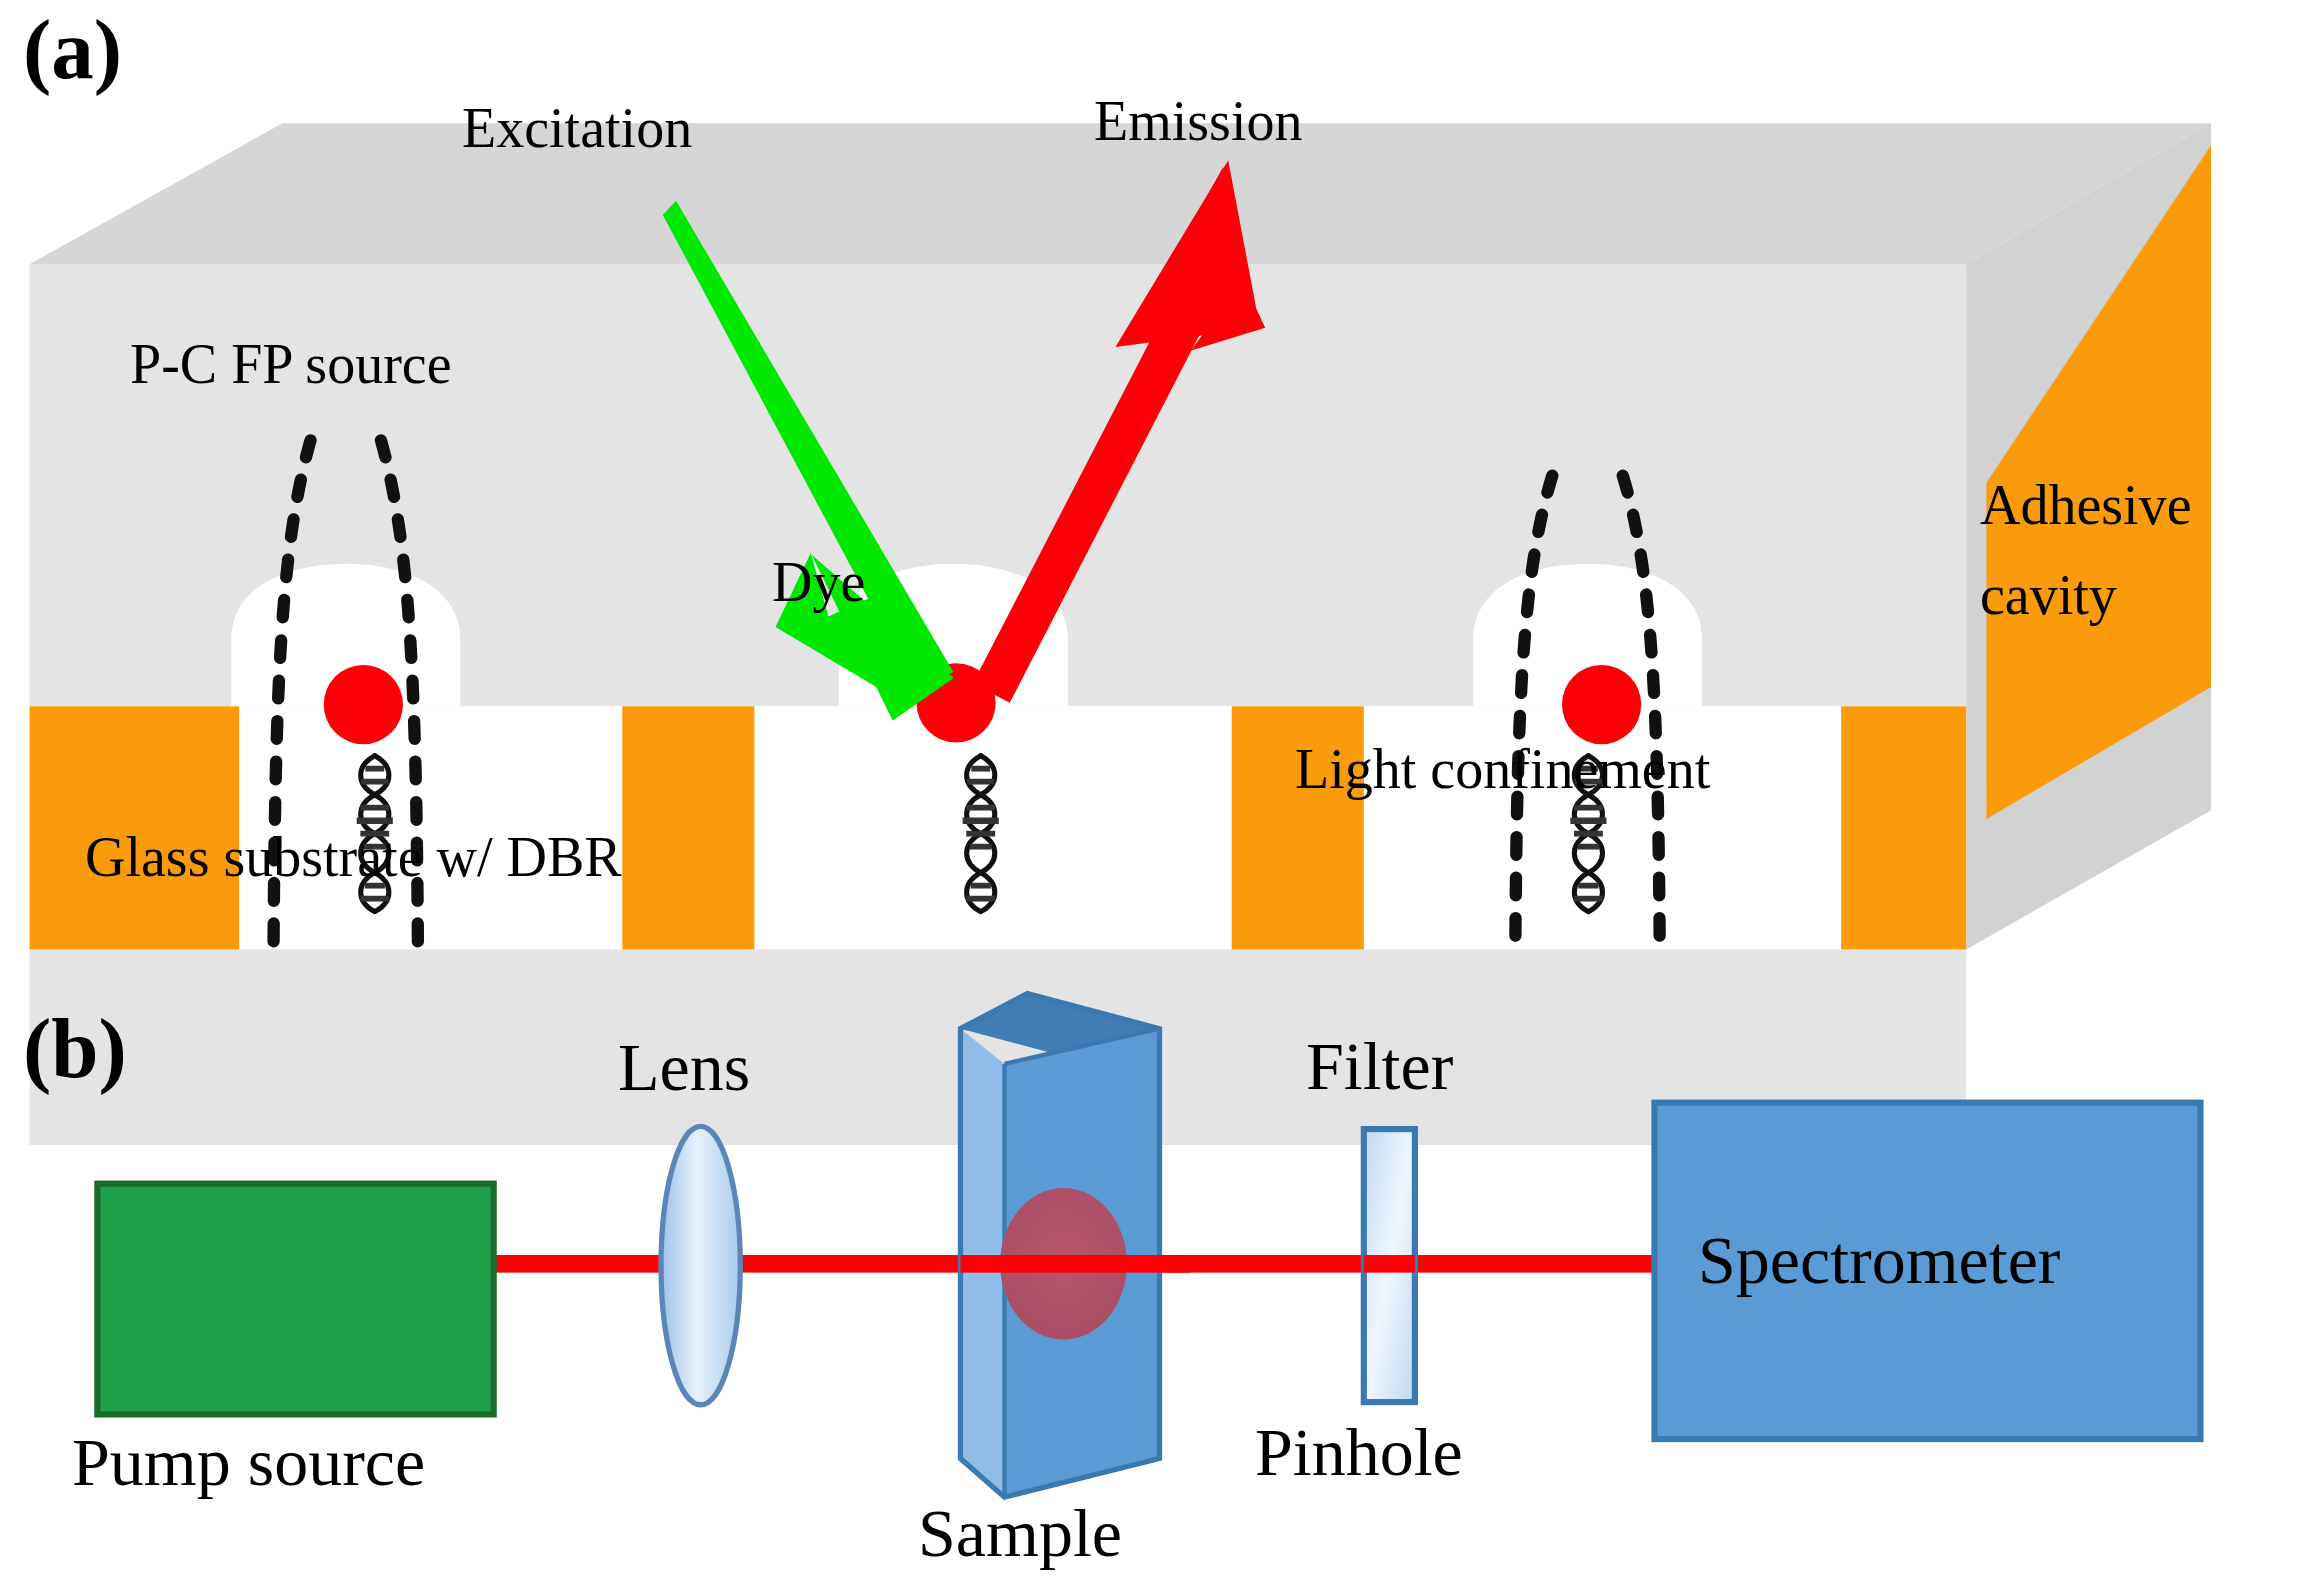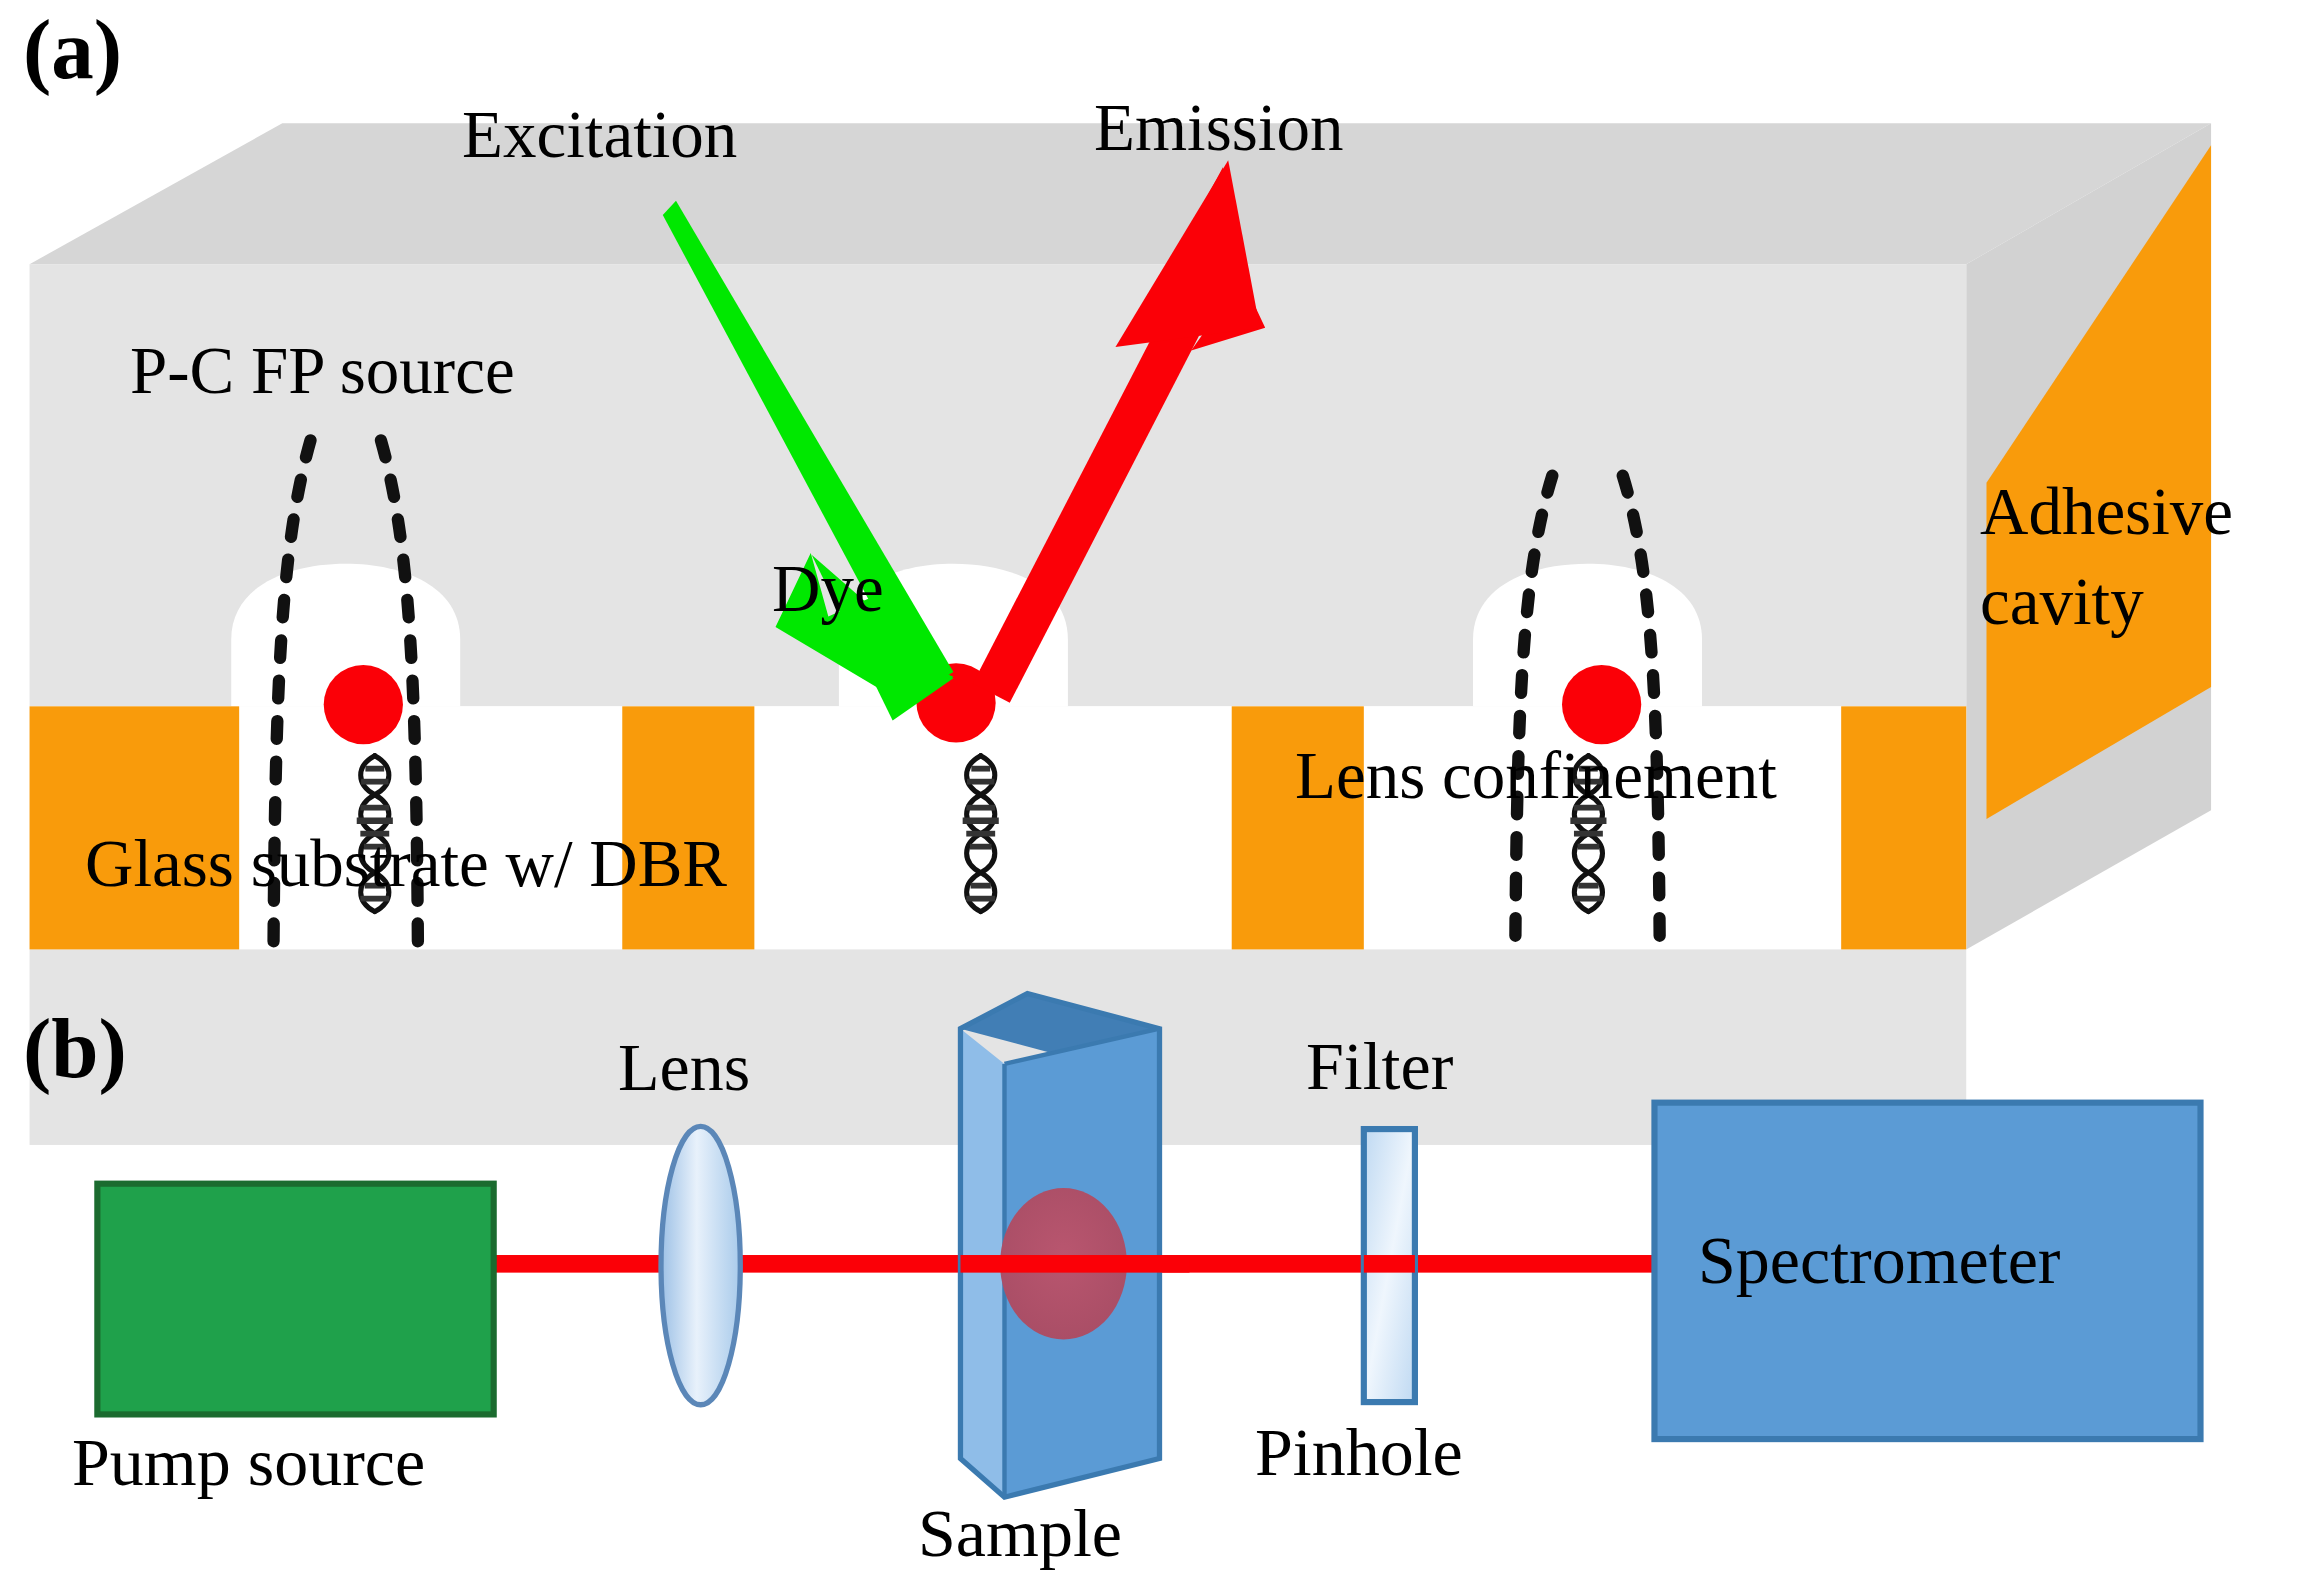--- a/index.html
+++ b/index.html
@@ -6,21 +6,21 @@
   html,body{margin:0;padding:0;background:#ffffff;}
   body{
     width:2319px;height:1580px;position:relative;overflow:hidden;
     font-family:"Liberation Serif","DejaVu Serif",serif;
     color:#000;
   }
   .fig{position:absolute;left:0;top:0;width:2319px;height:1580px;}
   svg.layer{position:absolute;left:0;top:0;width:2319px;height:1580px;}
   .lbl{position:absolute;white-space:pre;line-height:1.05;}
   .panel-tag{font-weight:bold;font-size:85px;}
-  .t-a{font-size:67px;}
+  .t-a{font-size:56px;}
   .t-b{font-size:68px;}
 </style>
 </head>
 <body>
 
 <div class="fig">
 
   <svg class="layer" viewBox="0 0 2632 1794">
     <defs>
       <linearGradient id="lensGrad" x1="0" y1="0" x2="1" y2="0">
@@ -114,21 +114,21 @@
 
   <div class="lbl t-a" style="left:1094px;top:92px;">Emission</div>
 
   <div class="lbl t-a" style="left:130px;top:335px;">P-C FP source</div>
 
   <div class="lbl t-a" style="left:772px;top:553px;">Dye</div>
 
   <div class="lbl t-a" style="left:1980px;top:476px;">Adhesive</div>
   <div class="lbl t-a" style="left:1980px;top:566px;">cavity</div>
 
-  <div class="lbl t-a" style="left:1295px;top:740px;">Lens confinement</div>
+  <div class="lbl t-a" style="left:1295px;top:740px;">Light confinement</div>
 
   <div class="lbl t-a" style="left:85px;top:828px;">Glass substrate w/ DBR</div>
 
   <svg class="layer" viewBox="0 0 2632 1794">
 
     <rect x="556" y="1425" width="1330" height="20" fill="#fb0007"></rect>
 
     <rect x="110" y="1344" width="450" height="262" fill="#1fa14b" stroke="#1b6b2f" stroke-width="7"></rect>
 
     <ellipse cx="795" cy="1437" rx="45" ry="158" fill="url(#lensGrad)" stroke="#5b87b8" stroke-width="6"></ellipse>

